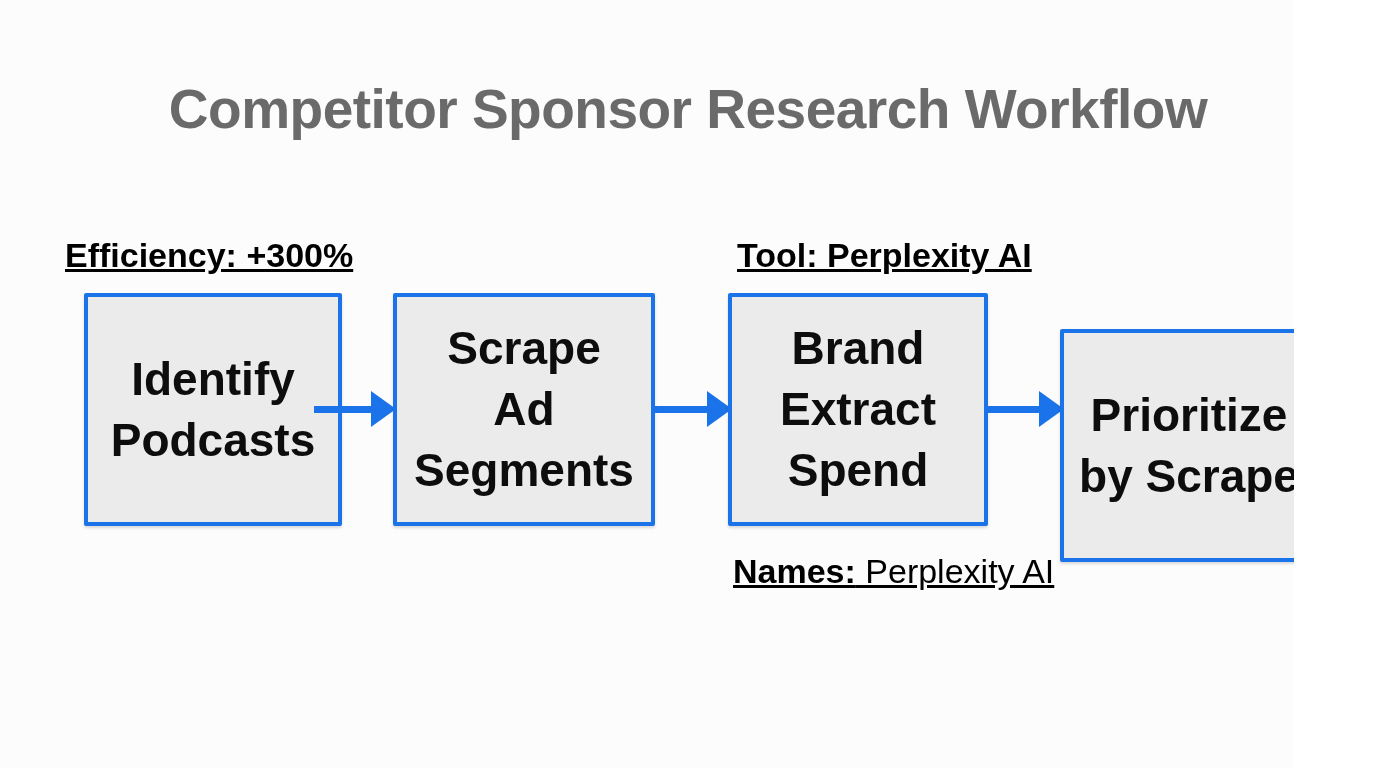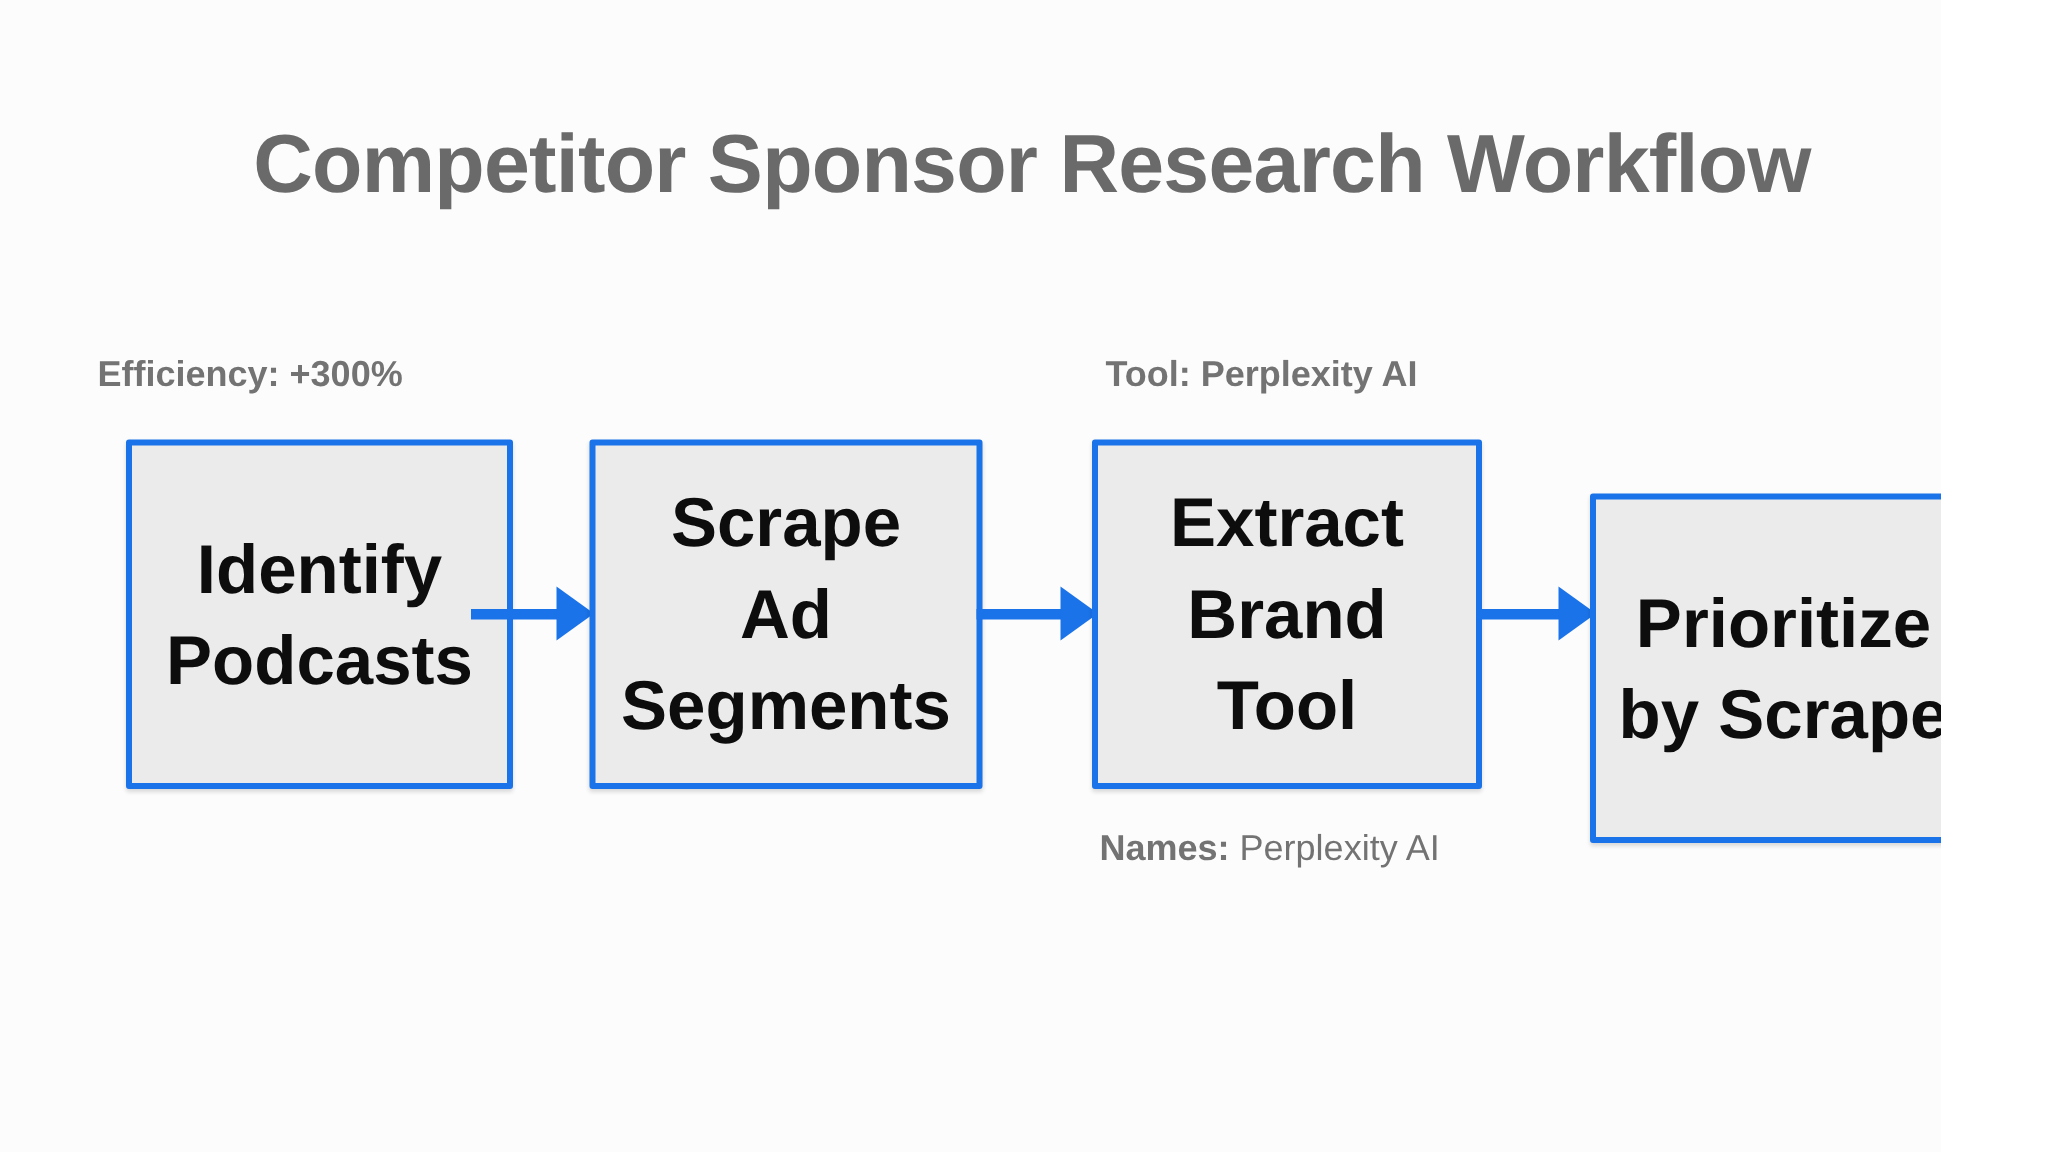--- a/index.html
+++ b/index.html
@@ -22,24 +22,25 @@
     width: 1376px;
     text-align: center;
     font-size: 55px;
     font-weight: 700;
     color: #6a6a6a;
     letter-spacing: -0.5px;
     line-height: 1;
   }
   .note {
     position: absolute;
-    font-size: 24px;
-    color: #737373;
+    font-size: 34px;
+    color: #000000;
     line-height: 1;
     white-space: nowrap;
+    text-decoration: underline;
   }
   .note.bold { font-weight: 700; }
   .note-efficiency { left: 65px; top: 238px; }
   .note-tool-top   { left: 737px; top: 238px; }
   .note-tool-bottom { left: 733px; top: 554px; }
   .note-tool-bottom .lbl { font-weight: 700; }
   .note-tool-bottom .val { font-weight: 400; }
 
   .flow-box {
     position: absolute;
@@ -118,23 +119,23 @@
     <div class="line">Ad</div>
     <div class="line">Segments</div>
   </div>
 
   <div class="arrow arrow-2">
     <div class="arrow-line"></div>
     <div class="arrow-head"></div>
   </div>
 
   <div class="flow-box box-3">
+    <div class="line">Brand</div>
     <div class="line">Extract</div>
-    <div class="line">Brand</div>
-    <div class="line">Tool</div>
+    <div class="line">Spend</div>
   </div>
 
   <div class="arrow arrow-3">
     <div class="arrow-line"></div>
     <div class="arrow-head"></div>
   </div>
 
   <div class="flow-box box-4">
     <div class="line">Prioritize</div>
     <div class="line">by Scrape</div>

